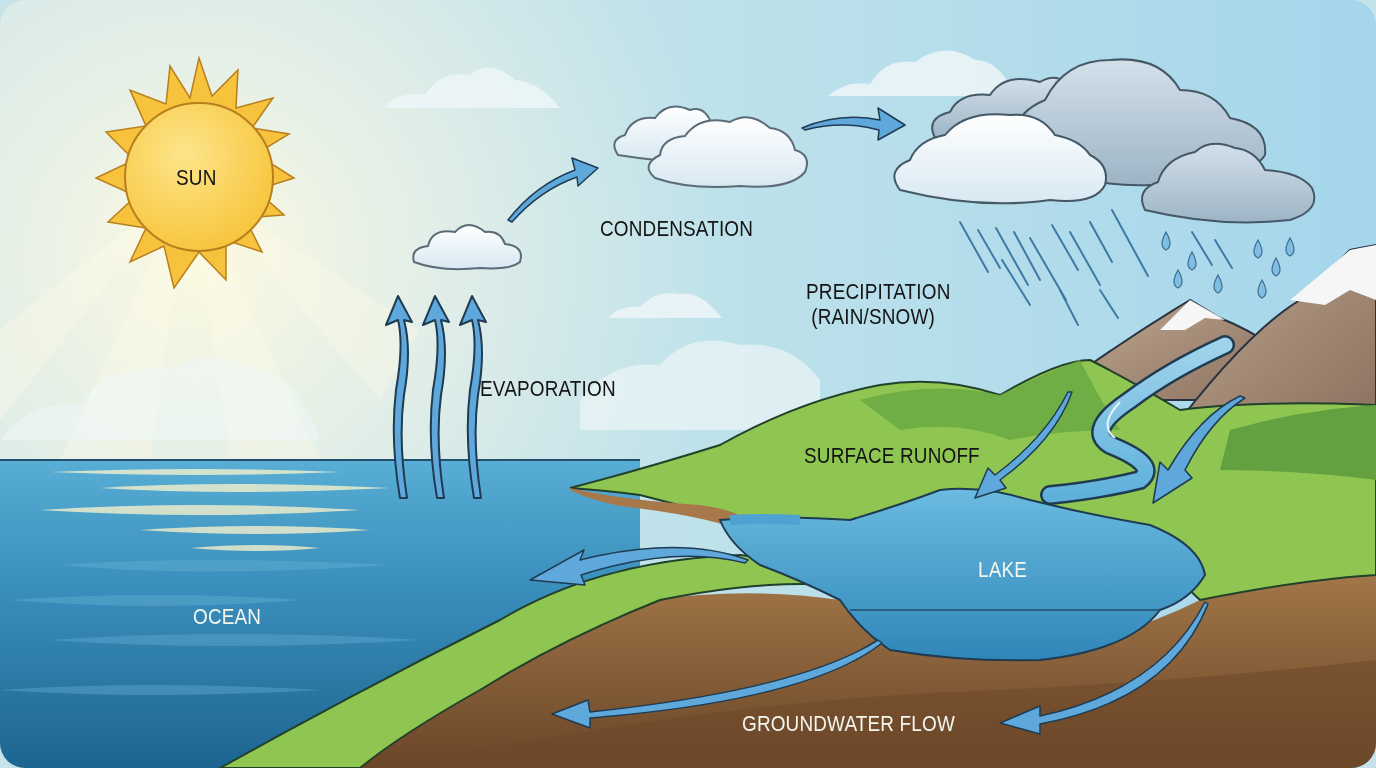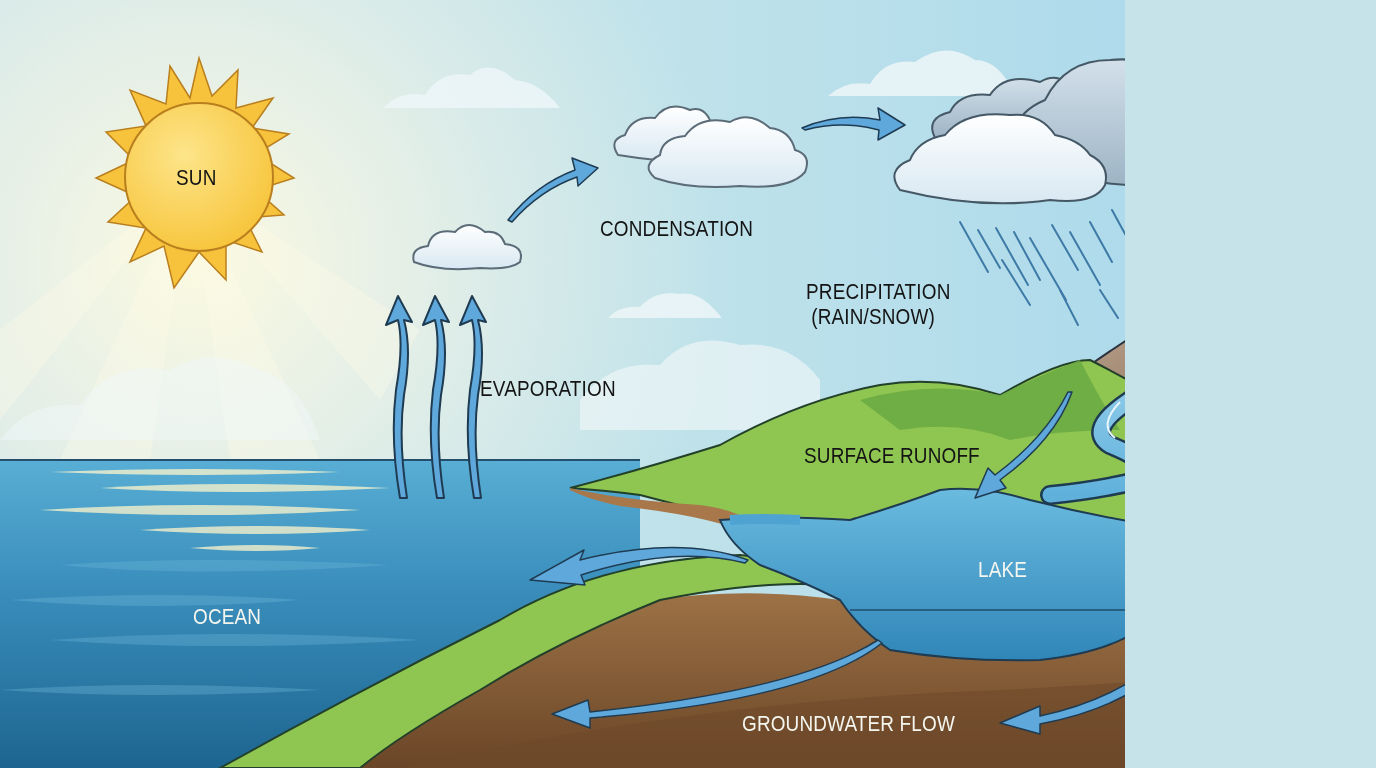--- a/index.html
+++ b/index.html
@@ -1,17 +1,17 @@
 <!DOCTYPE html>
 <html><head>
 <meta charset="utf-8">
 <style>
   html, body { margin: 0; padding: 0; }
   body { width: 1376px; height: 768px; overflow: hidden; background: #c6e3ea; }
-  #stage { position: relative; width: 1125px; height: 768px; overflow: hidden; }
+  #stage { position: relative; width: 1376px; height: 768px; overflow: hidden; border-radius: 25px; }
   #stage svg { position: absolute; left: 0; top: 0; }
   .label {
     position: absolute;
     font-family: "Liberation Sans", "DejaVu Sans", sans-serif;
     font-size: 22px;
     letter-spacing: 0.2px;
     line-height: 1.15;
     white-space: nowrap;
     transform: scaleX(0.86);
     transform-origin: left top;

